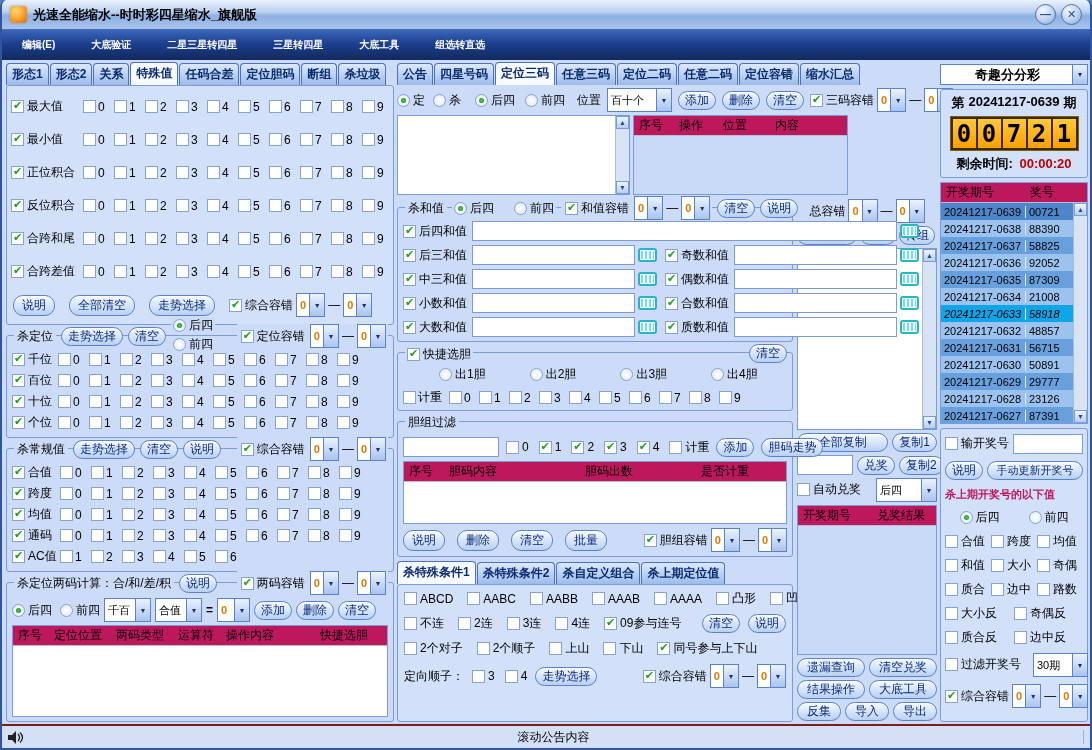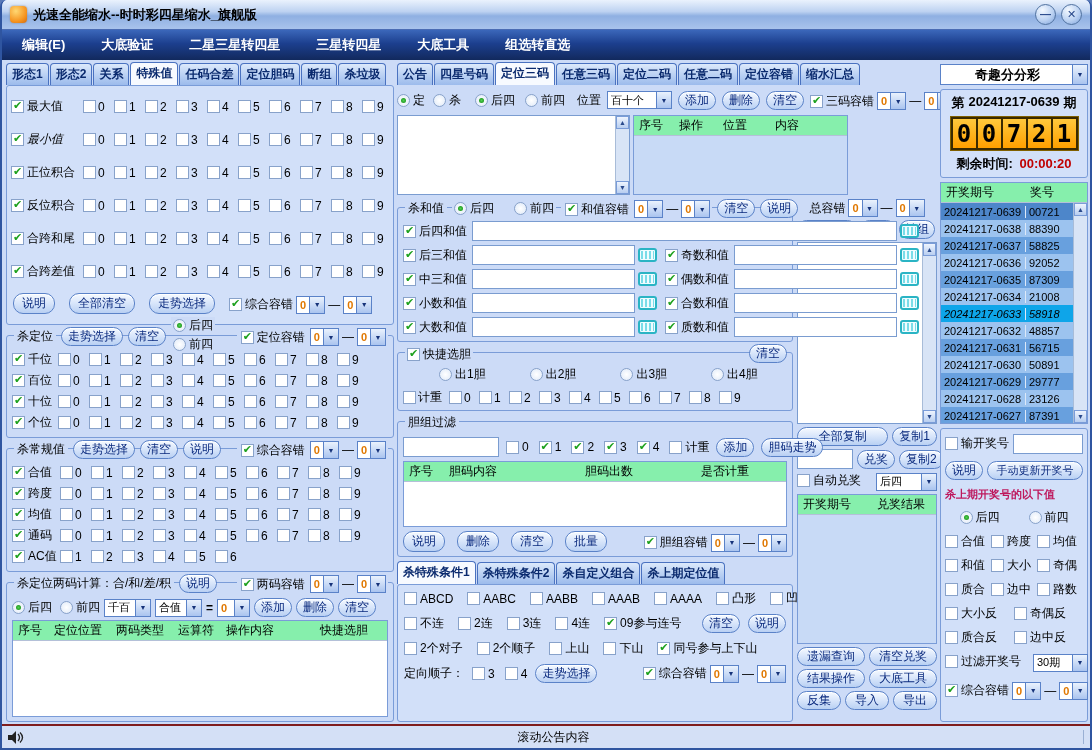--- a/index.html
+++ b/index.html
@@ -6,21 +6,21 @@
   html,body{width:1092px;height:750px;overflow:hidden;background:#5a7ab8;}
   .window{width:1092px;height:750px;border:2px solid #2f55a0;border-top:none;border-radius:7px 7px 0 0;background:#ccdbf7;display:flex;flex-direction:column;overflow:hidden;}
   
   .titlebar{height:30px;flex:0 0 30px;background:linear-gradient(#eaf2fd,#bdd2f1 40%,#8fb0e2 55%,#a9c3ec);display:flex;align-items:center;padding:0 8px;border-bottom:1px solid #4a6cb4;}
   .title-icon{width:17px;height:17px;border-radius:4px;background:radial-gradient(circle at 35% 30%,#ffd873,#f5921e 65%,#d06a10);margin-right:6px;box-shadow:0 0 2px #888;}
   .title-text{font-weight:bold;font-size:13px;color:#000;}
   .winbtns{margin-left:auto;display:flex;gap:5px;}
   .winbtn{width:21px;height:21px;border-radius:50%;background:radial-gradient(circle at 35% 28%,#f4f9ff,#bcd2f2 55%,#7da2dc);border:1px solid #51729f;color:#2a4a8c;font-weight:bold;display:flex;align-items:center;justify-content:center;font-size:11px;line-height:1;cursor:default;}
   
   .menubar{height:30px;flex:0 0 30px;background:linear-gradient(#3b67ba,#1c3f8e 45%,#12295d);display:flex;align-items:center;gap:36px;padding:0 20px;}
-  .menu-item{color:#fff;font-weight:bold;font-size:13px;text-align:center;}
+  .menu-item{color:#fff;font-weight:bold;font-size:10px;text-align:center;}
   
   .main{flex:0 0 664px;height:664px;display:flex;gap:3px;padding:4px 3px 2px 4px;overflow:hidden;}
   .col{display:flex;flex-direction:column;}
   .col-left{width:388px;flex:0 0 388px;}
   .col-mid{width:540px;flex:0 0 540px;}
   .col-right{width:148px;flex:0 0 148px;}
   
   .tabs{display:flex;height:21px;flex:0 0 21px;align-items:flex-end;}
   .tab{padding:2px 5px 2px;background:linear-gradient(#dce9fb,#9cbbec);border:1px solid #4a72c0;border-bottom:none;border-radius:4px 4px 0 0;font-size:12px;font-weight:bold;color:#0a2a6e;margin-right:1px;white-space:nowrap;}
   .tab.active{background:#f7faff;padding-bottom:3px;}
@@ -31,40 +31,40 @@
   .grp-head .cap{background:#ccdbf7;padding:0 3px;font-size:12px;color:#000;white-space:nowrap;}
   .grp-head .cb,.grp-head .rd,.grp-head .tolwrap{background:#ccdbf7;padding:0 2px;}
   
   .cb{display:inline-flex;align-items:center;gap:3px;font-size:12px;color:#000;white-space:nowrap;}
   .cb .box{width:13px;height:13px;flex:0 0 13px;background:#fff;border:1px solid #88a2ca;display:inline-flex;align-items:center;justify-content:center;}
   .cb.on .box::after{content:"✔";color:#1ea11e;font-size:11px;font-weight:bold;margin-top:-2px;}
   .rd{display:inline-flex;align-items:center;gap:3px;font-size:12px;color:#000;white-space:nowrap;}
   .rd .dot{width:13px;height:13px;border-radius:50%;background:radial-gradient(#ffffff,#dde8f8);border:1px solid #88a2ca;position:relative;}
   .rd.on .dot::after{content:"";position:absolute;inset:3px;border-radius:50%;background:radial-gradient(#52d052,#0c860c);}
   
-  .sel{display:inline-flex;height:18px;border:1px solid #5a82c8;background:#fff;align-items:center;vertical-align:middle;}
+  .sel{display:inline-flex;height:24px;border:1px solid #5a82c8;background:#fff;align-items:center;vertical-align:middle;}
   .sel .v{padding:0 3px;font-size:11px;min-width:14px;color:#000;}
   .sel .v.orange{color:#e07800;font-weight:bold;}
   .sel .ar{width:15px;height:100%;background:linear-gradient(#eaf2fd,#aac4ef);border-left:1px solid #5a82c8;display:flex;align-items:center;justify-content:center;font-size:7px;color:#16337a;}
   .tolwrap{display:inline-flex;align-items:center;gap:3px;}
   .tolwrap .dash{font-size:12px;color:#000;}
   
   .btn{display:inline-flex;align-items:center;justify-content:center;height:21px;padding:0 8px;border:1px solid #5a82c8;border-radius:10px;background:linear-gradient(#f6faff,#dae7fb 45%,#b9d0f3);font-size:12px;color:#0a2a7e;box-shadow:inset 0 1px 0 #fff;white-space:nowrap;cursor:default;}
   .btn.sm{height:19px;padding:0 6px;}
   
   .inp{height:20px;border:1px solid #7a9cd0;background:#fff;font-size:12px;padding:0 3px;}
   .txtwrap{display:flex;border:1px solid #7a9cd0;background:#fff;}
   .txt{flex:1;background:#fff;}
   
   .sbar{width:14px;flex:0 0 14px;background:#d8e4f6;border-left:1px solid #a8bcd8;display:flex;flex-direction:column;}
   .sbtn{height:13px;flex:0 0 13px;background:linear-gradient(#eef4fe,#b8cef0);border:1px solid #7a9cd8;font-size:7px;color:#2a4a8c;display:flex;align-items:center;justify-content:center;}
   .sbtn.bottom{margin-top:auto;}
   
   .tbl{background:#fff;border:1px solid #7a9cd8;display:flex;flex-direction:column;}
-  .thead{display:flex;background:#86efac;border-bottom:1px solid #b4c0d8;font-size:12px;flex:0 0 19px;align-items:center;}
+  .thead{display:flex;background:#be185d;border-bottom:1px solid #b4c0d8;font-size:12px;flex:0 0 19px;align-items:center;}
   .thead .th{padding:1px 5px;white-space:nowrap;color:#000;}
   .tbody{background:#fff;}
   .tbody.blue{background:#c8daf6;}
   
   .sp-panel{flex:0 0 240px;padding:4px 4px 2px;display:flex;flex-direction:column;}
   .drow{display:flex;align-items:center;}
   .sp-panel .drow{height:33px;}
   .drow .lead{min-width:70px;}
   .drow .dz{display:flex;flex:1;margin-left:2px;}
   .drow .dz .cb{width:31px;flex:0 0 31px;gap:2px;}
@@ -215,21 +215,21 @@
                   <span class="box"></span>
                   <span>8</span>
                 </span>
                 <span class="cb">
                   <span class="box"></span>
                   <span>9</span>
                 </span>
               </span>
             </div>
             <div class="drow ">
-              <span class="cb on lead" style="min-width: 70px; font-style: italic;">
+              <span class="cb on lead" style="min-width: 70px;">
                 <span class="box"></span>
                 <span>最小值</span>
               </span>
               <span class="dz">
                 <span class="cb">
                   <span class="box"></span>
                   <span>0</span>
                 </span>
                 <span class="cb">
                   <span class="box"></span>

